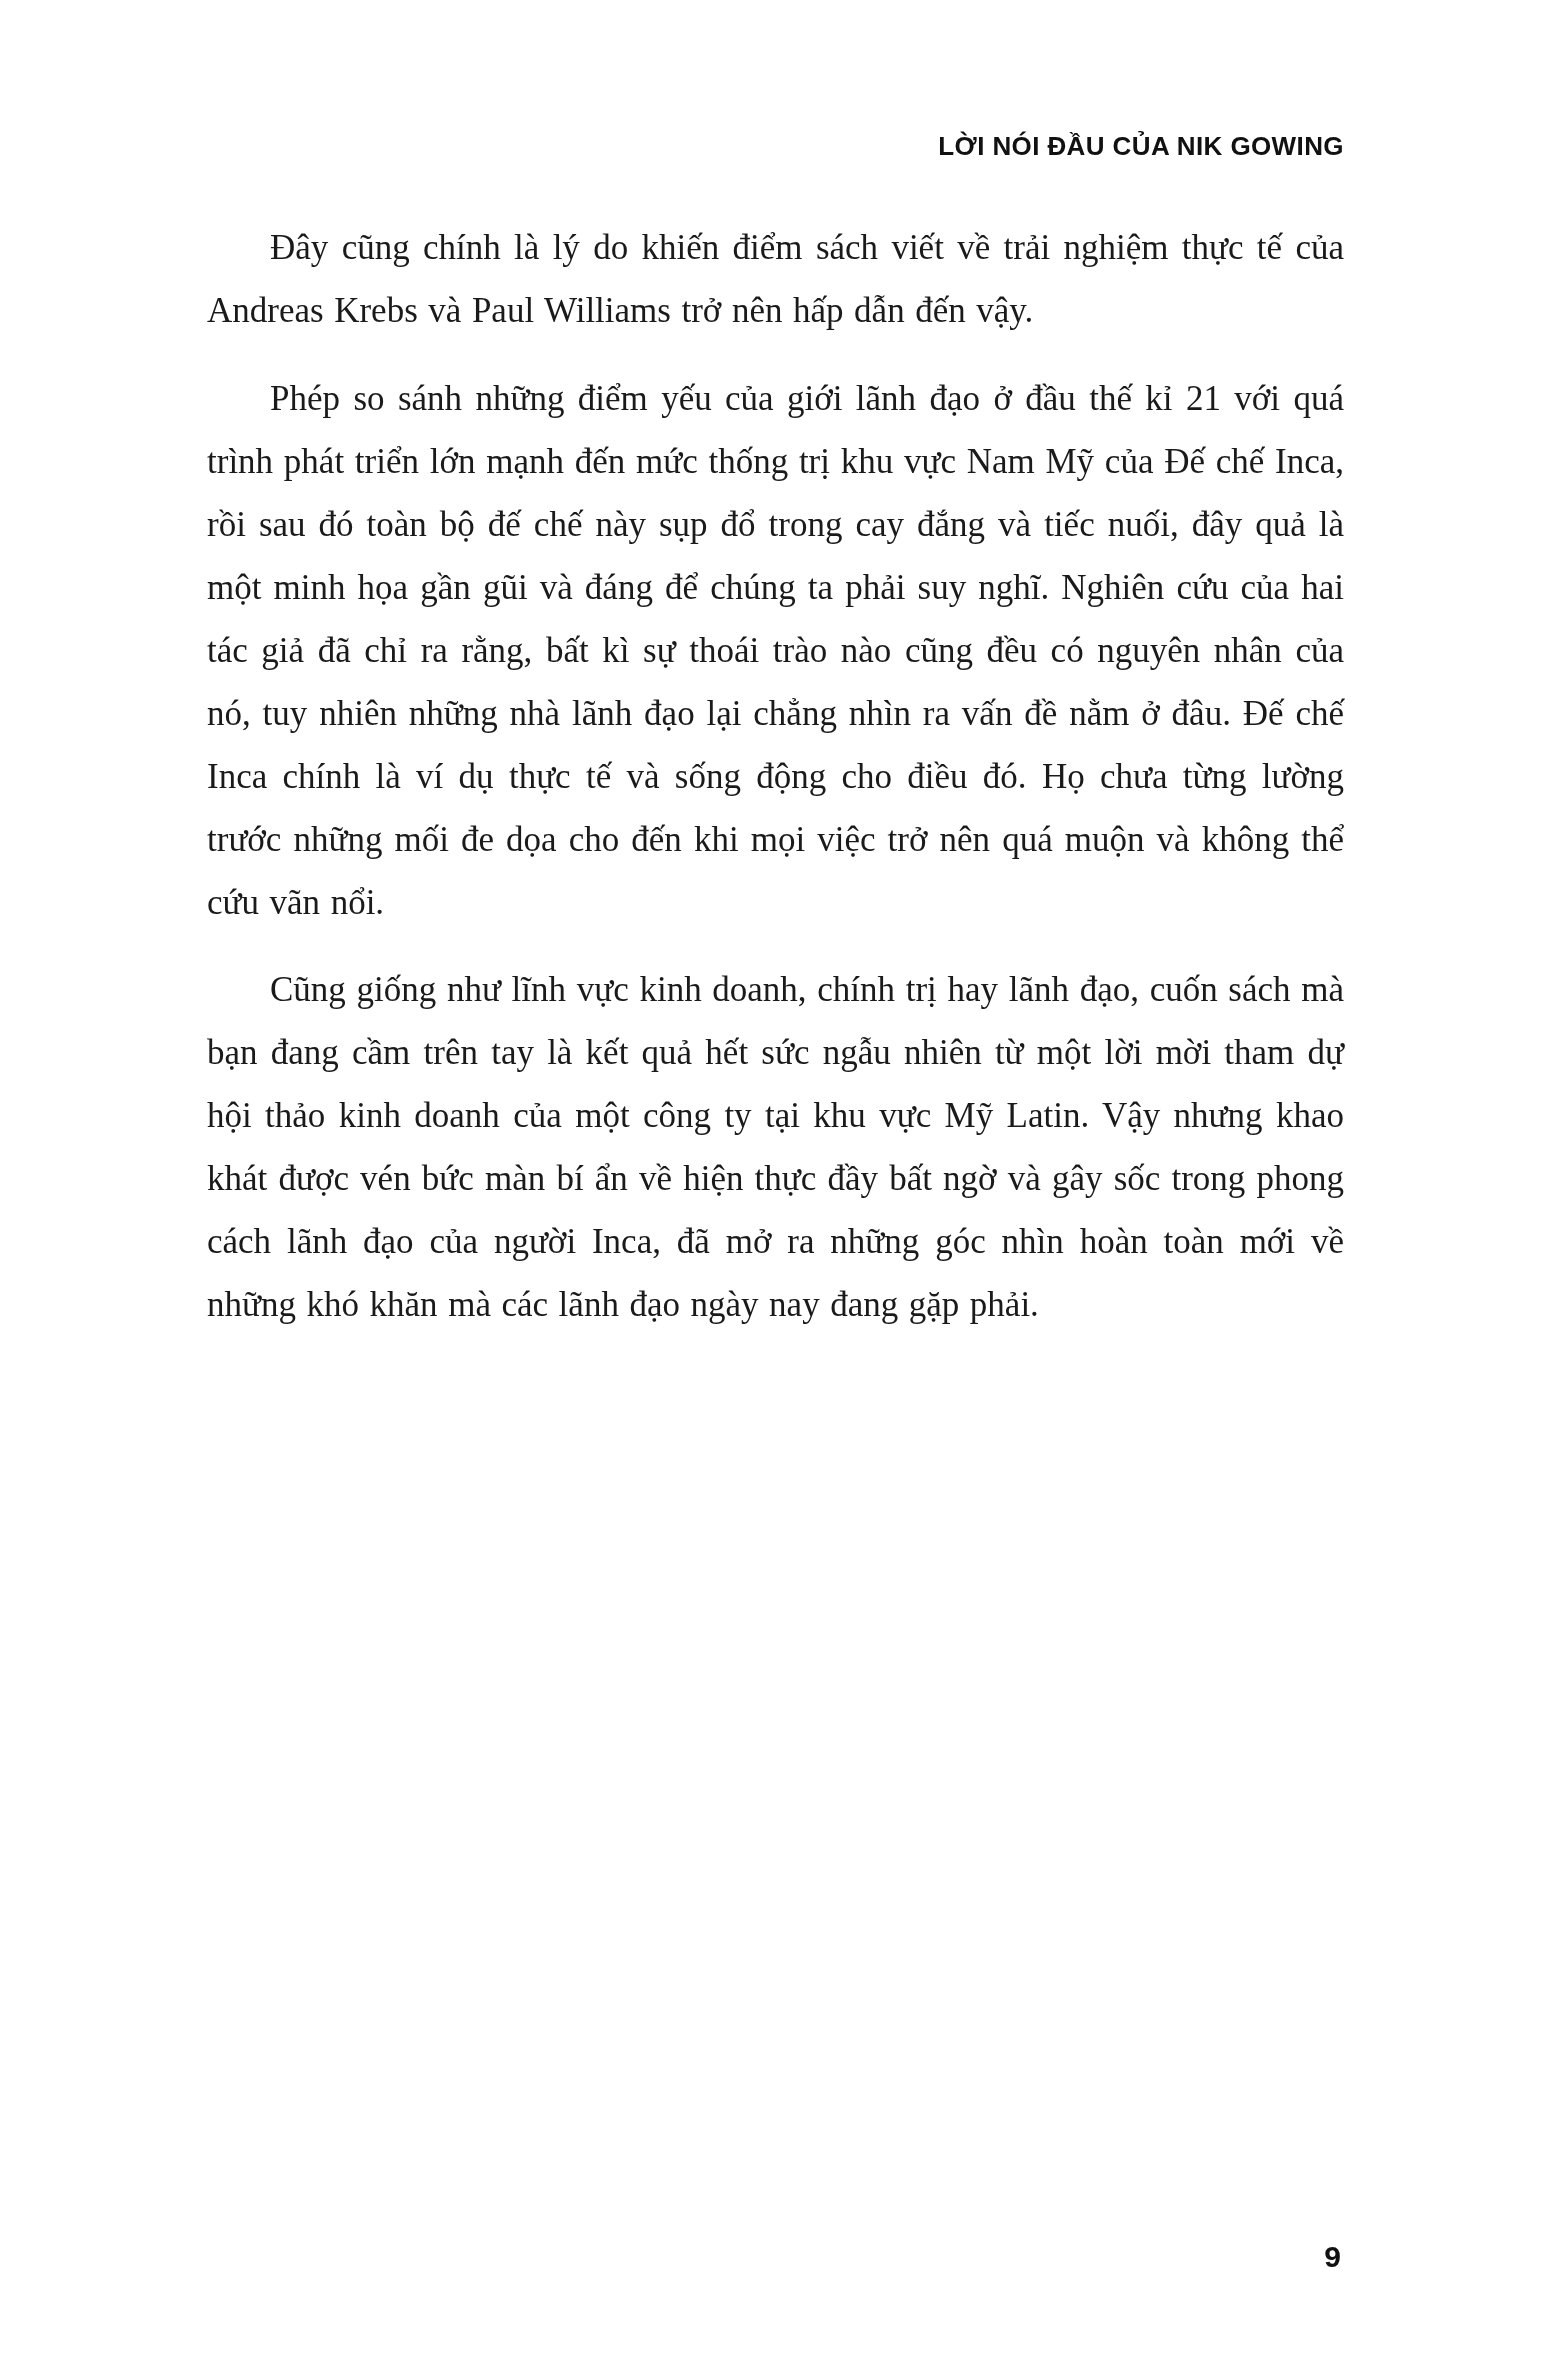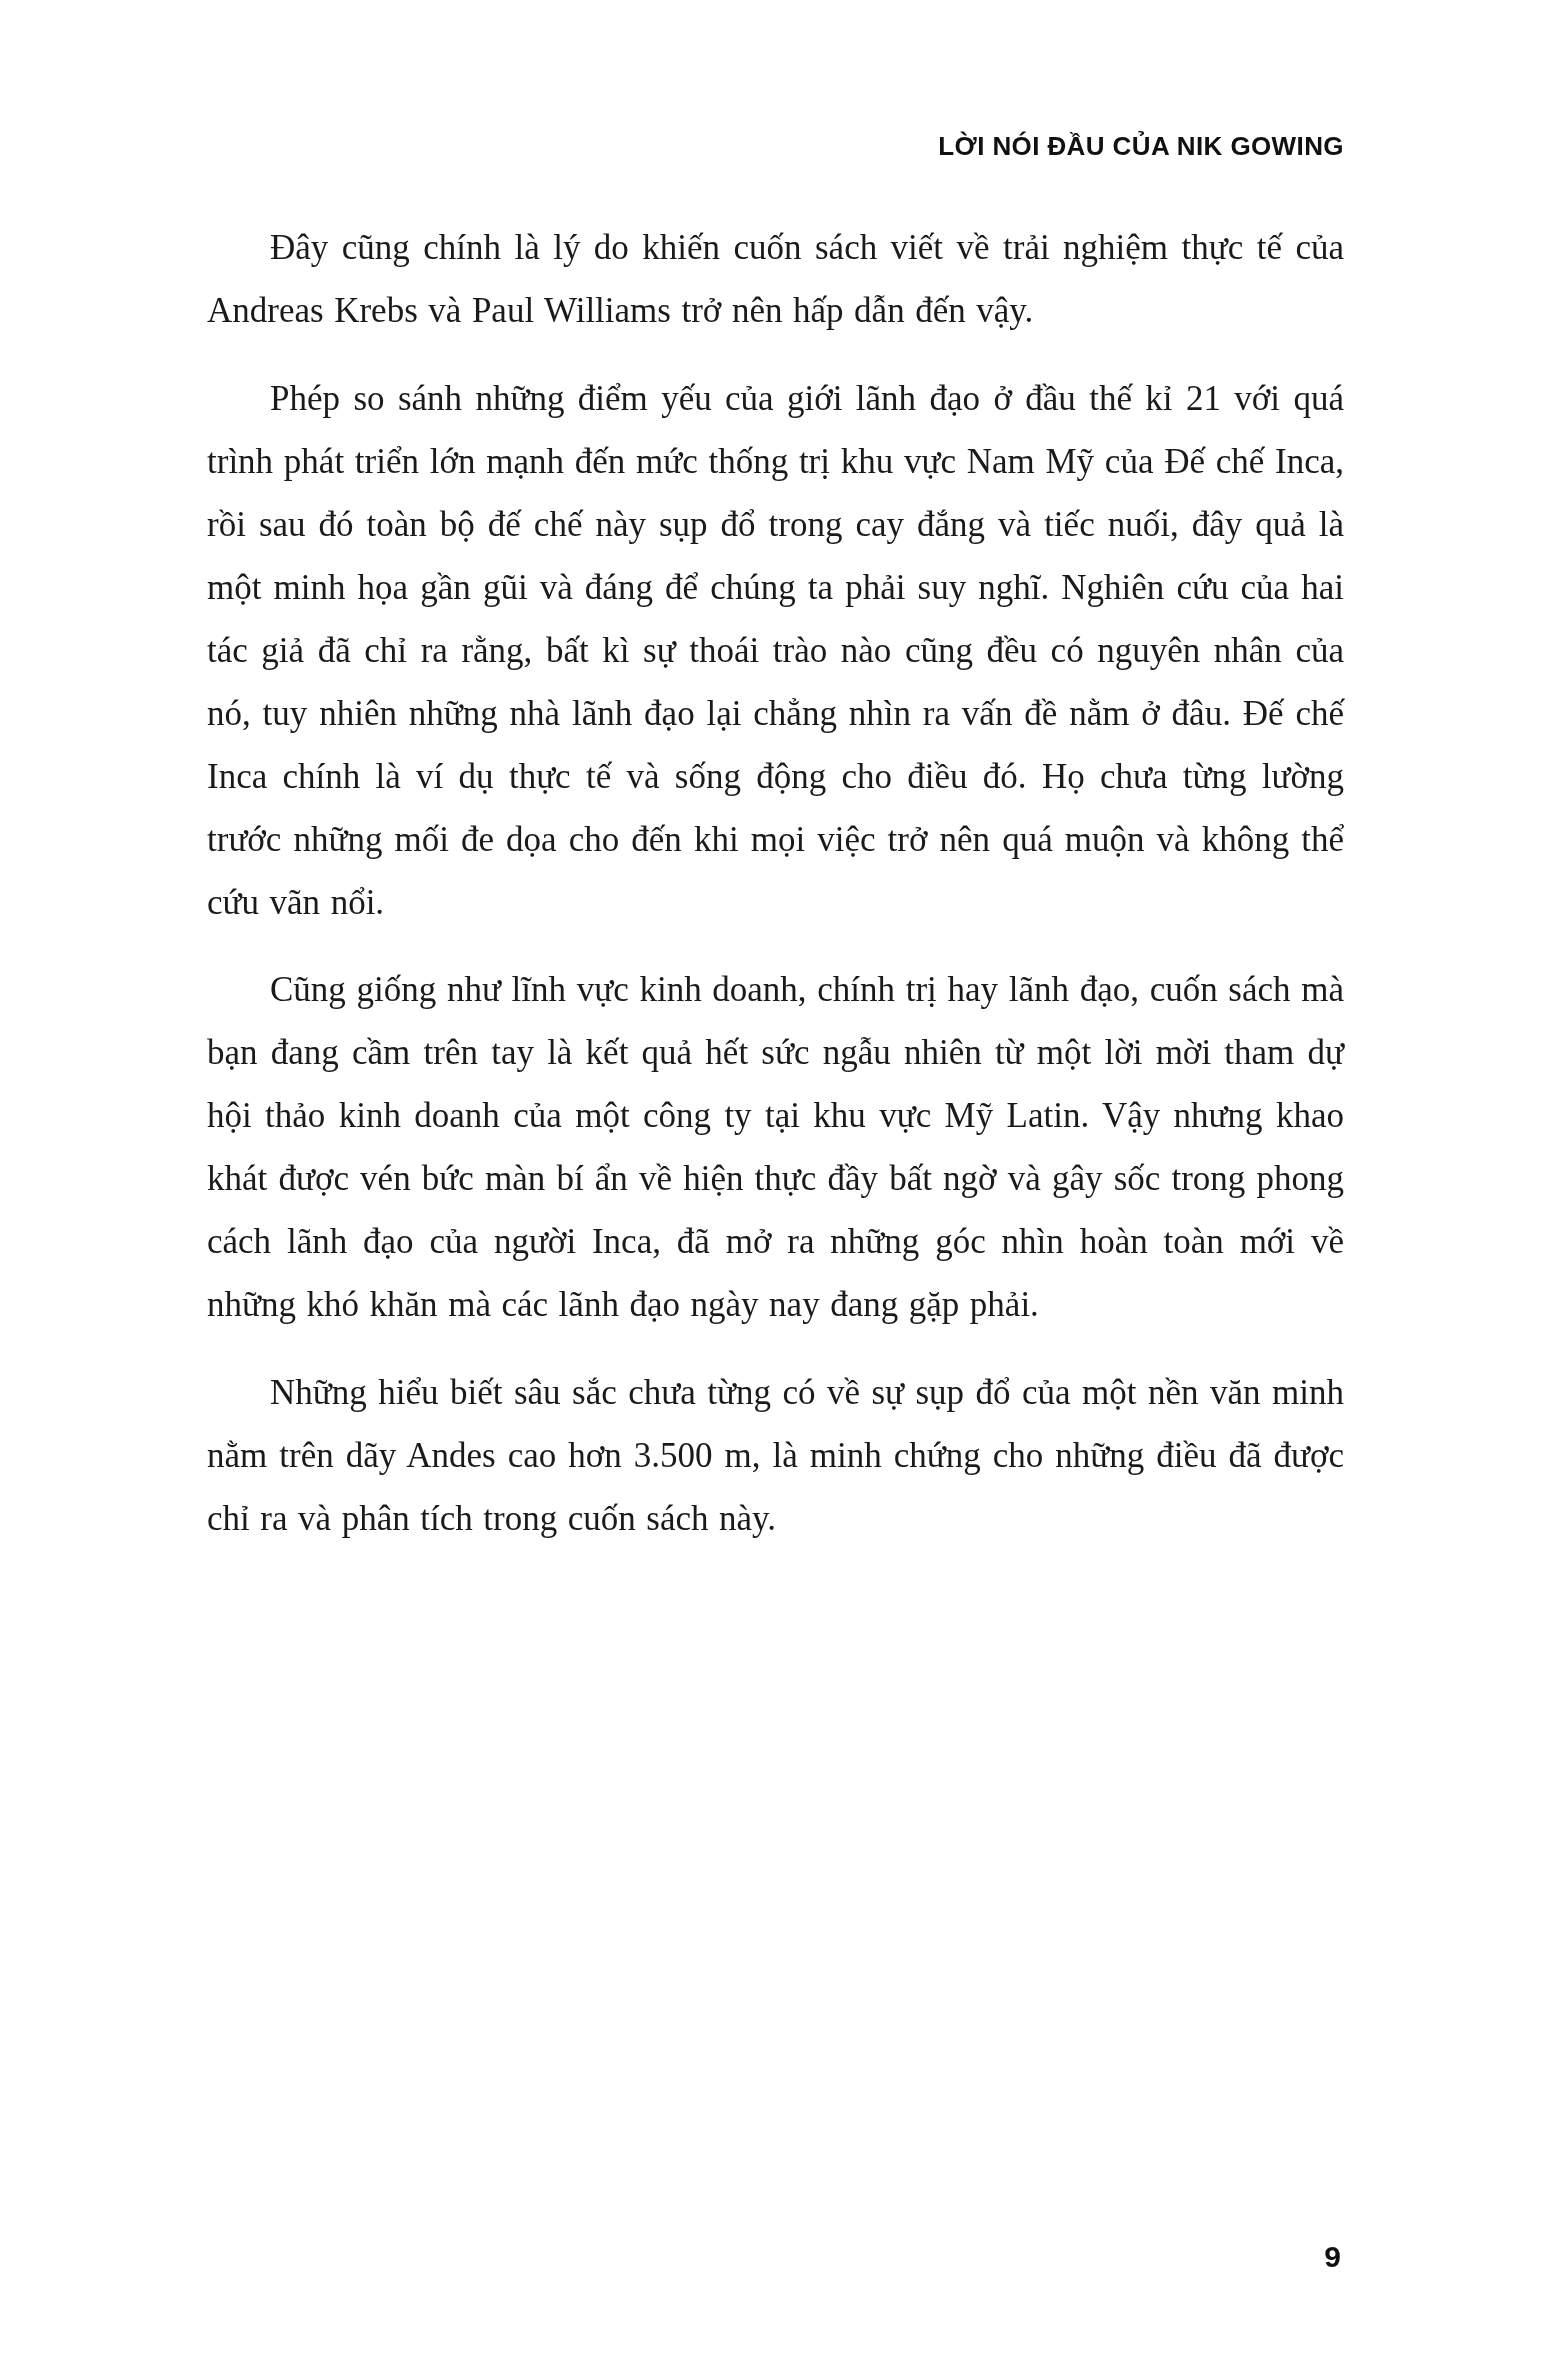--- a/index.html
+++ b/index.html
@@ -49,22 +49,21 @@
   }
 </style>
 </head>
 <body>
 
 <div class="page">
 
   <div class="running-header">LỜI NÓI ĐẦU CỦA NIK GOWING</div>
 
   <div class="body-text">
-    <p>Đây cũng chính là lý do khiến cuốn sách viết về trải nghiệm thực tế của Andreas Krebs và Paul Williams trở nên hấp dẫn đến vậy.</p>
+    <p>Đây cũng chính là lý do khiến điểm sách viết về trải nghiệm thực tế của Andreas Krebs và Paul Williams trở nên hấp dẫn đến vậy.</p>
     <p>Phép so sánh những điểm yếu của giới lãnh đạo ở đầu thế kỉ 21 với quá trình phát triển lớn mạnh đến mức thống trị khu vực Nam Mỹ của Đế chế Inca, rồi sau đó toàn bộ đế chế này sụp đổ trong cay đắng và tiếc nuối, đây quả là một minh họa gần gũi và đáng để chúng ta phải suy nghĩ. Nghiên cứu của hai tác giả đã chỉ ra rằng, bất kì sự thoái trào nào cũng đều có nguyên nhân của nó, tuy nhiên những nhà lãnh đạo lại chẳng nhìn ra vấn đề nằm ở đâu. Đế chế Inca chính là ví dụ thực tế và sống động cho điều đó. Họ chưa từng lường trước những mối đe dọa cho đến khi mọi việc trở nên quá muộn và không thể cứu vãn nổi.</p>
     <p>Cũng giống như lĩnh vực kinh doanh, chính trị hay lãnh đạo, cuốn sách mà bạn đang cầm trên tay là kết quả hết sức ngẫu nhiên từ một lời mời tham dự hội thảo kinh doanh của một công ty tại khu vực Mỹ Latin. Vậy nhưng khao khát được vén bức màn bí ẩn về hiện thực đầy bất ngờ và gây sốc trong phong cách lãnh đạo của người Inca, đã mở ra những góc nhìn hoàn toàn mới về những khó khăn mà các lãnh đạo ngày nay đang gặp phải.</p>
-    <p>Những hiểu biết sâu sắc chưa từng có về sự sụp đổ của một nền văn minh nằm trên dãy Andes cao hơn 3.500 m, là minh chứng cho những điều đã được chỉ ra và phân tích trong cuốn sách này.</p>
   </div>
 
   <div class="page-number">9</div>
 
 </div>
 
 
 </body></html>

